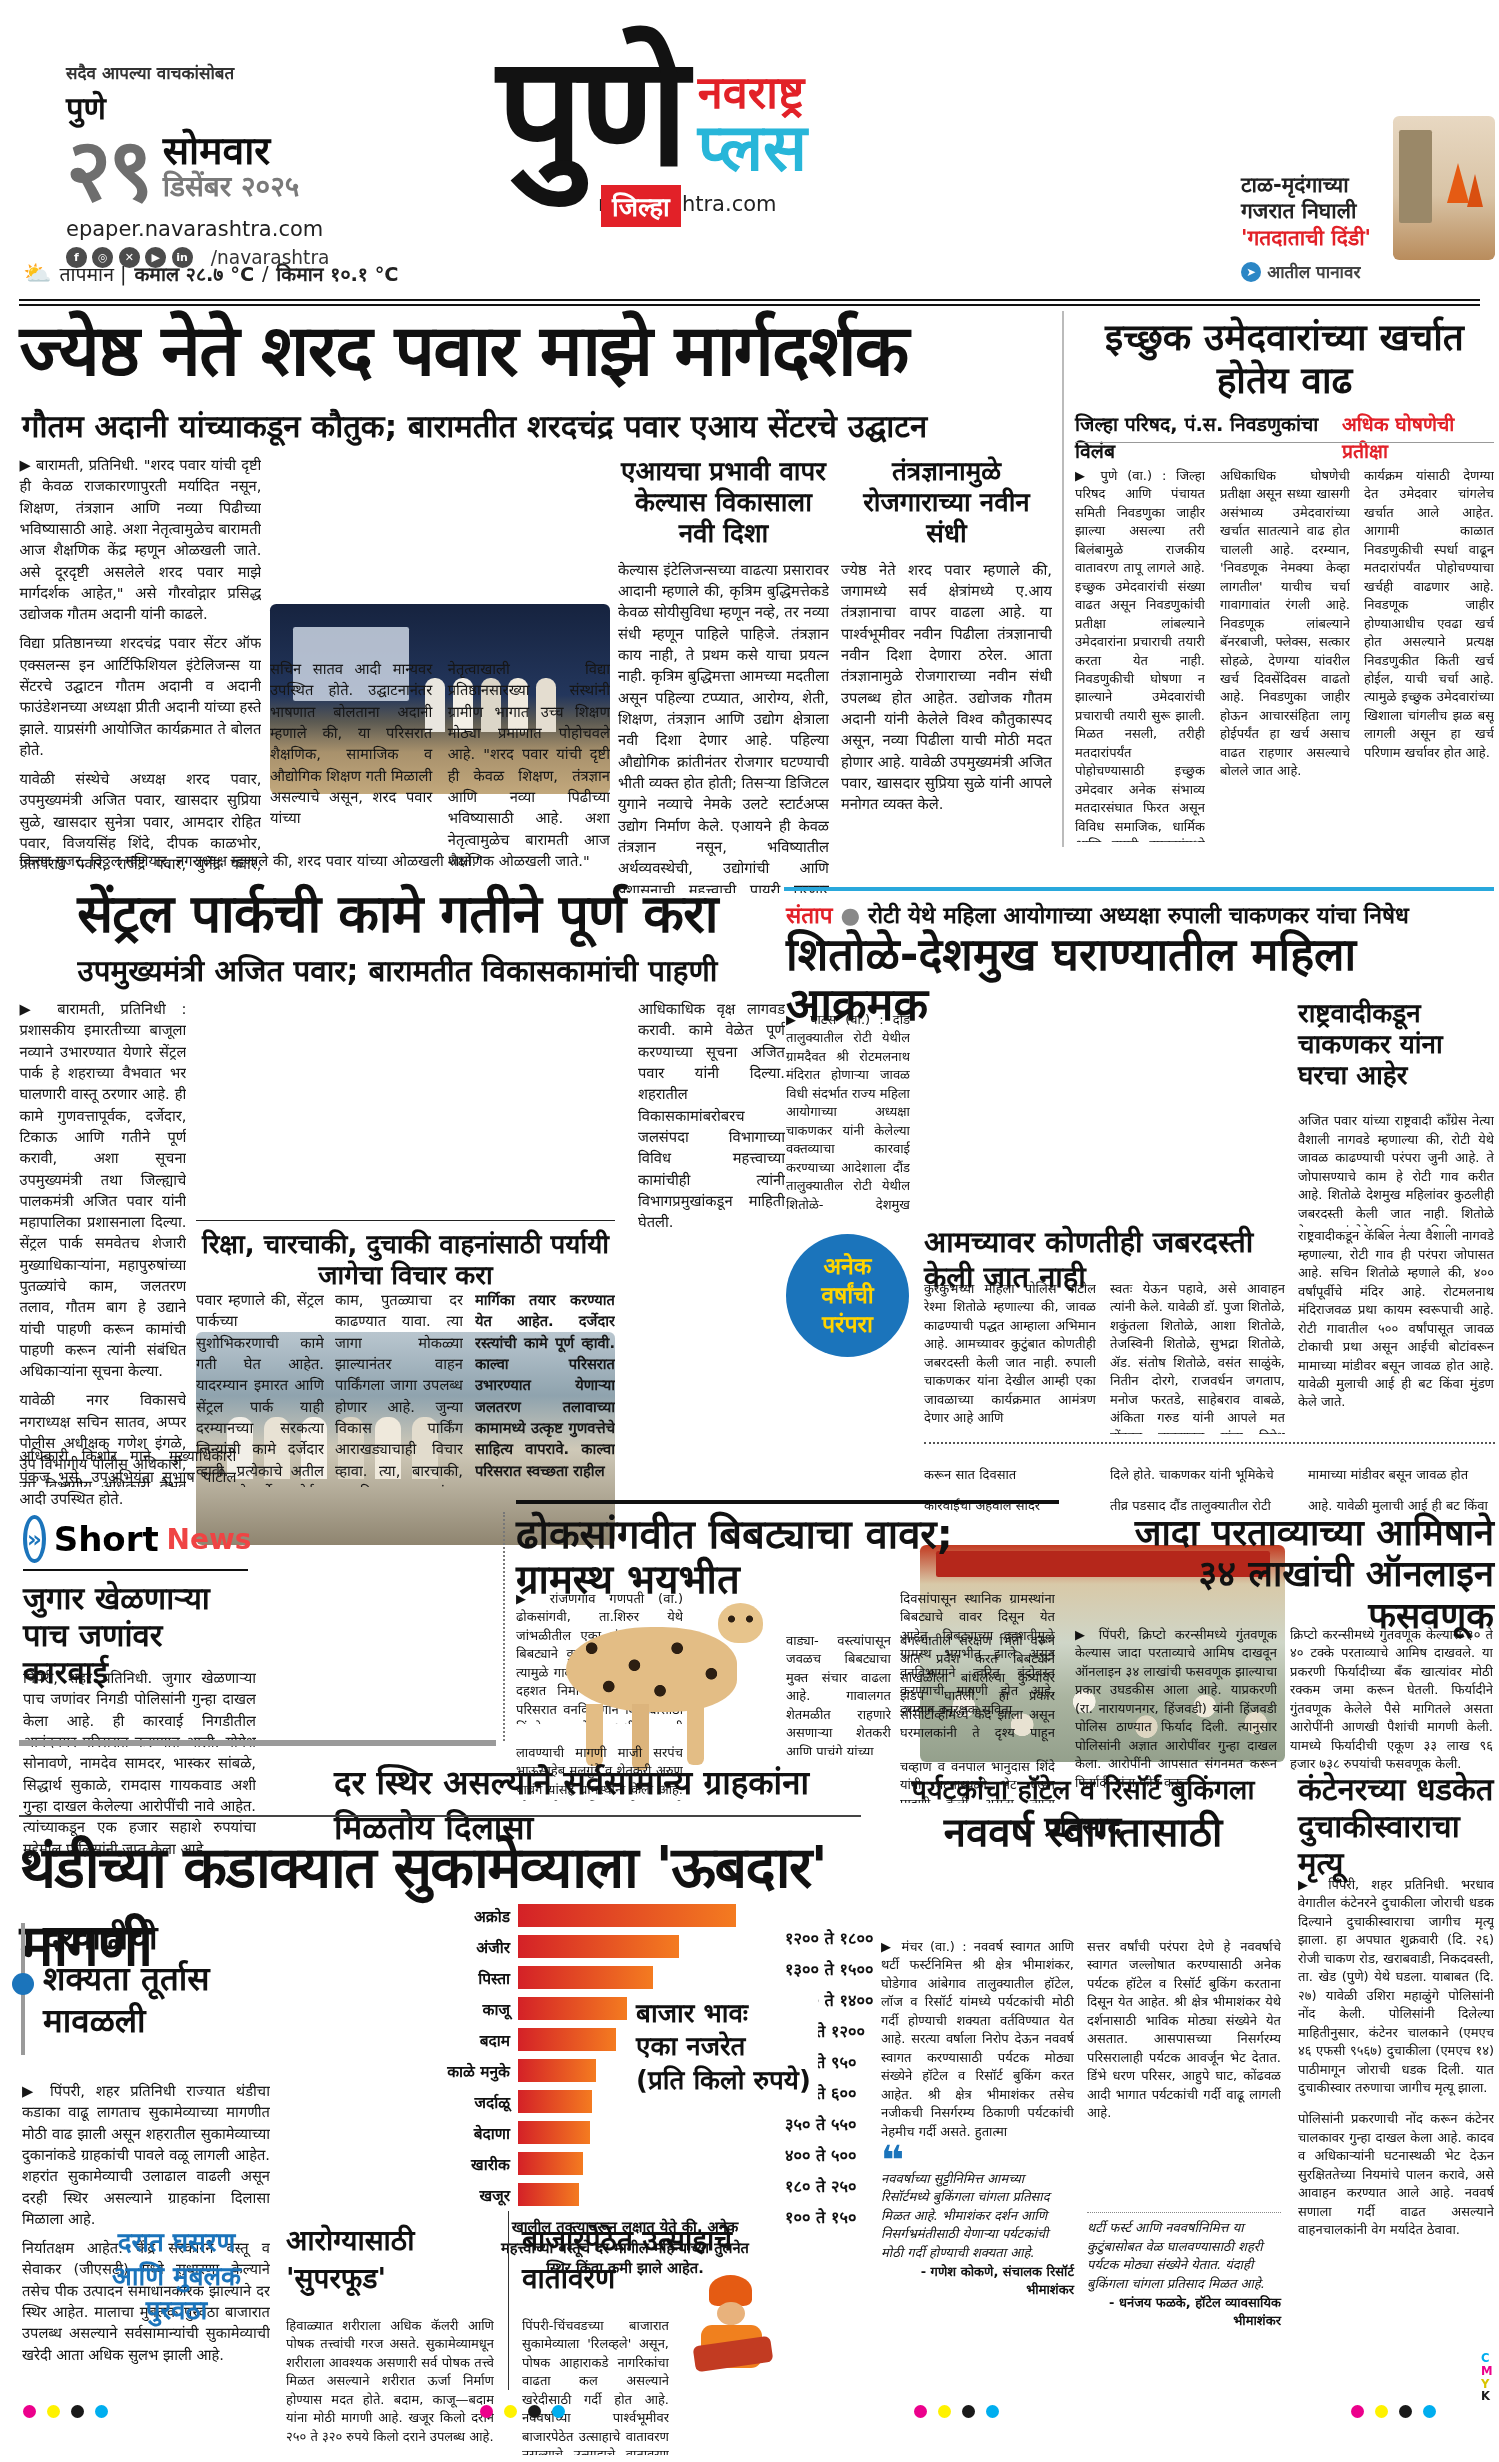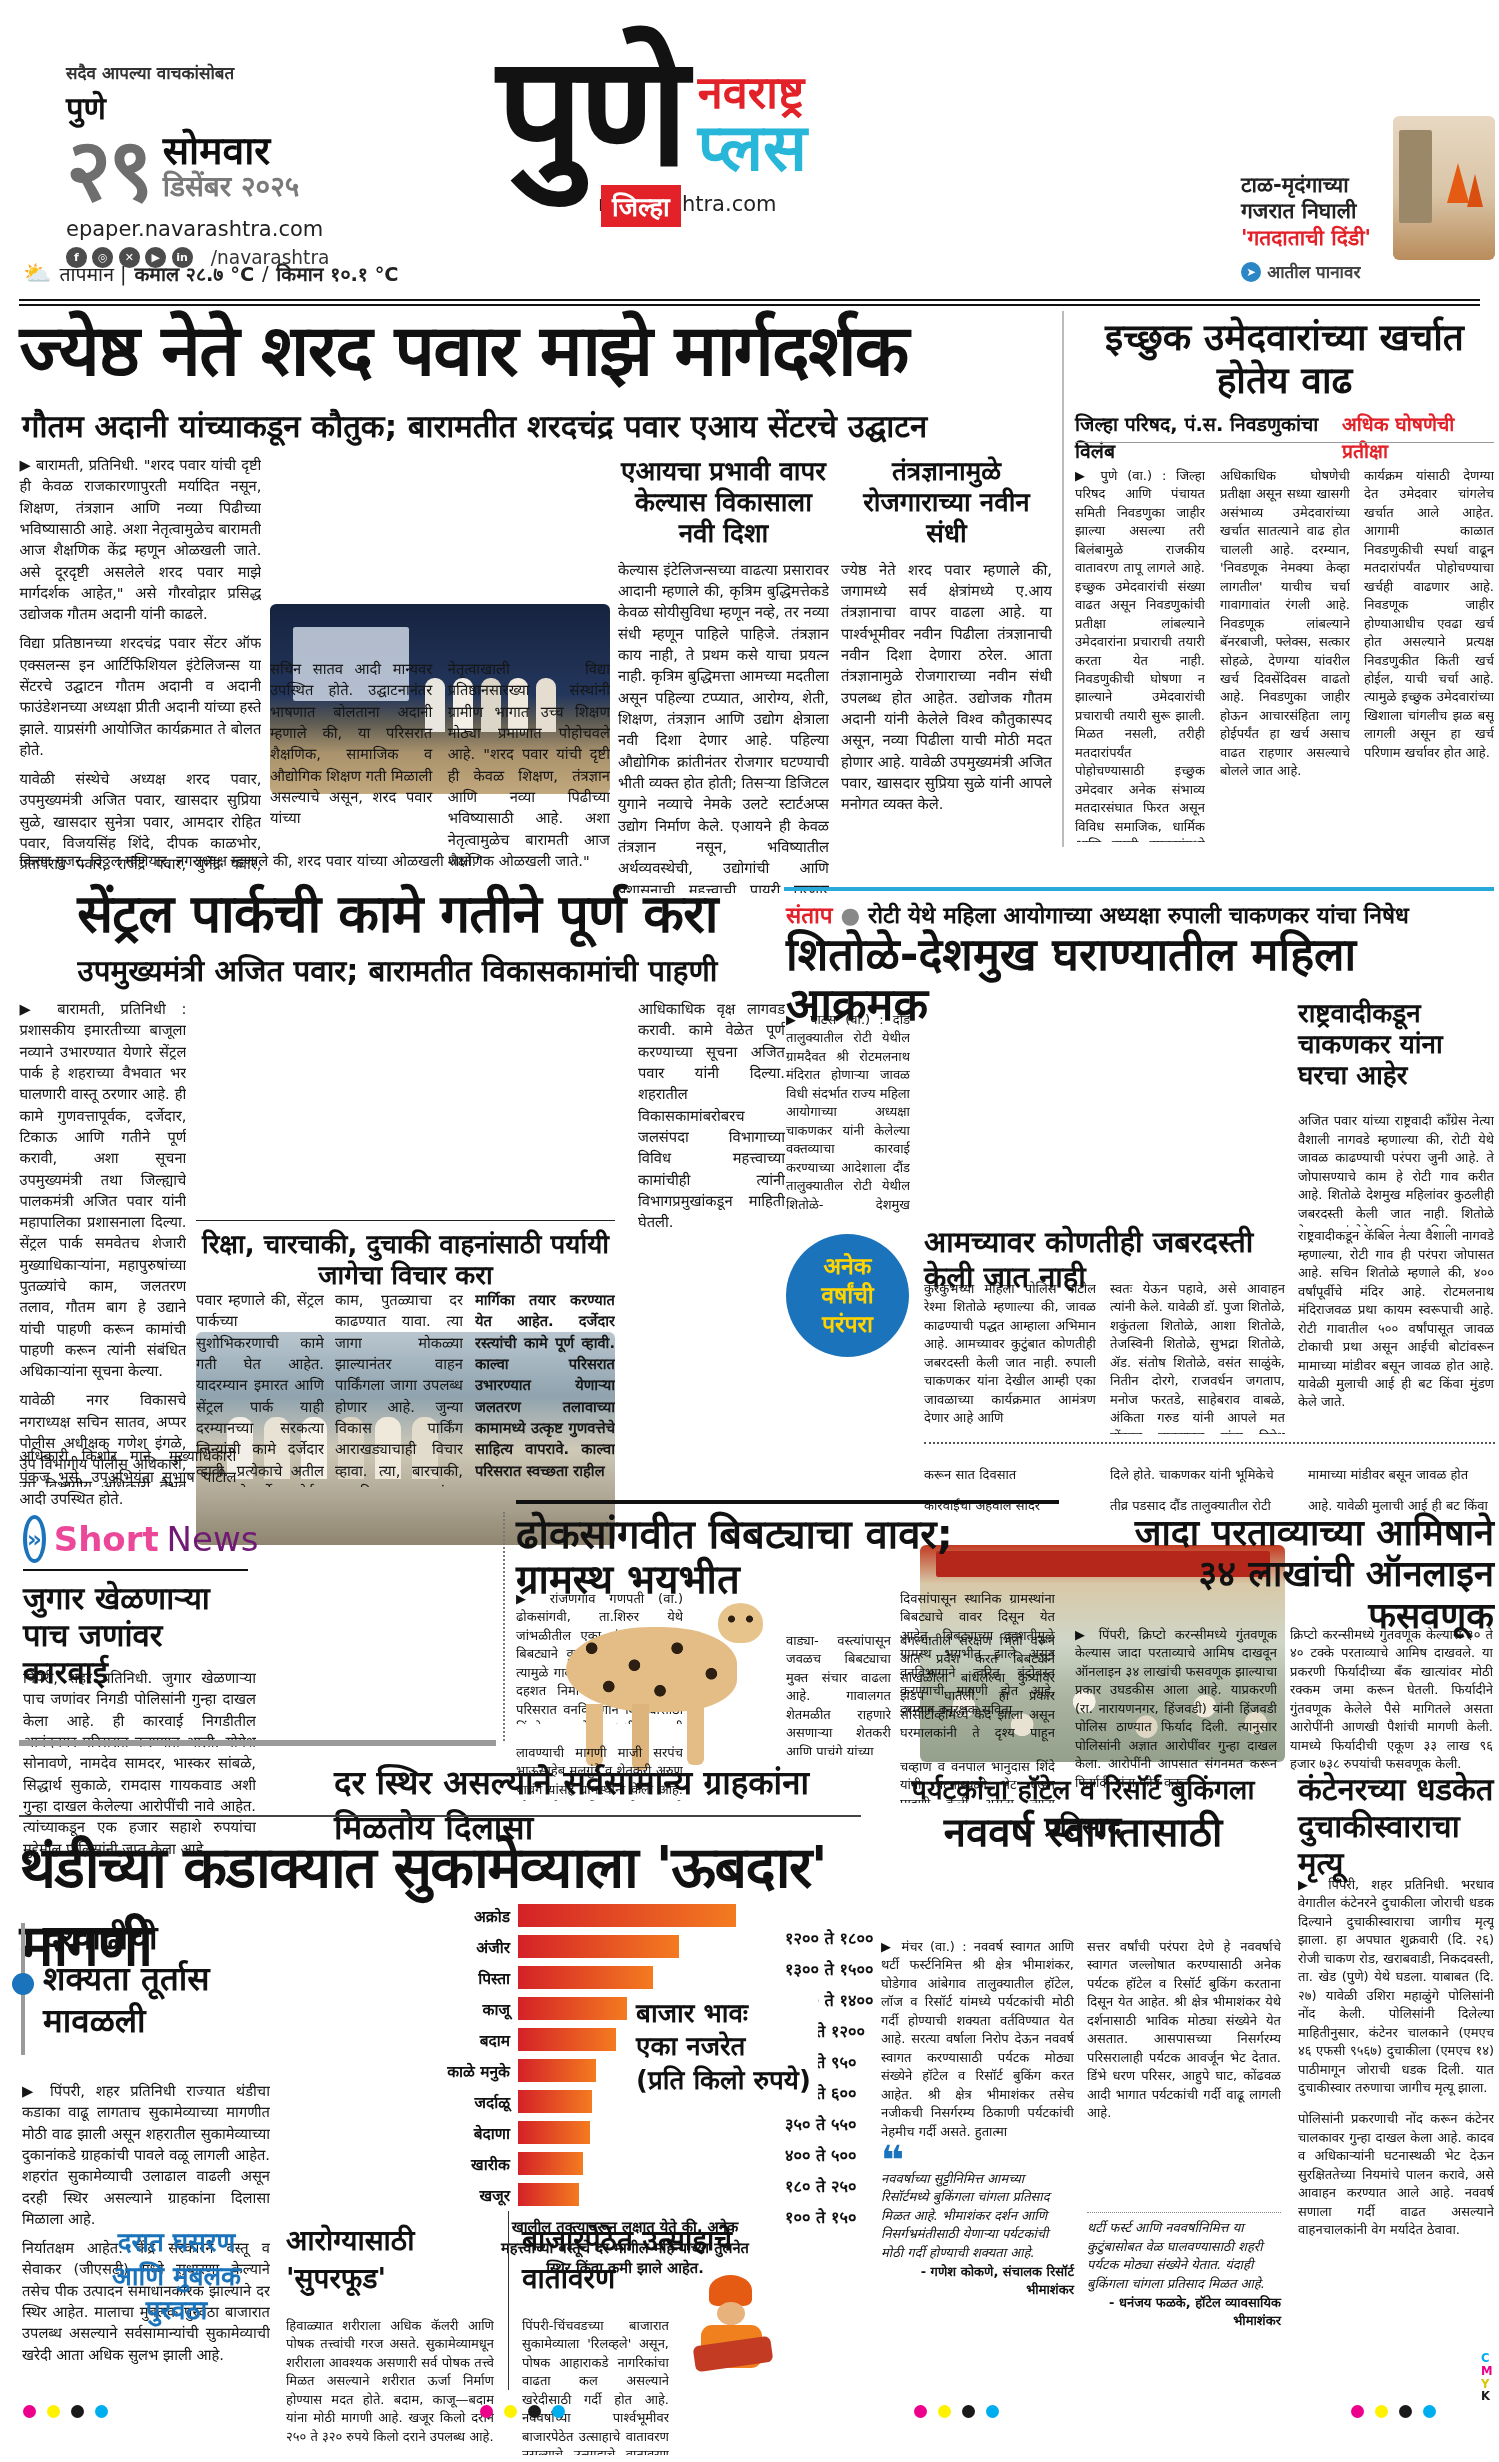--- a/index.html
+++ b/index.html
@@ -49,22 +49,22 @@
   .chart-row{display:flex;align-items:center;height:31px;}
   .chart-label{width:75px;text-align:right;font-size:15.5px;font-weight:700;padding-right:7.8px;flex:none;}
   .chart-track{flex:1;position:relative;height:23px;}
   .chart-bar{height:23px;background:linear-gradient(90deg,#d42127,#f47b20);}
   .chart-val{width:116px;flex:none;font-size:16.3px;font-weight:700;text-align:left;padding-left:9.3px;}
   .quote{color:#1b74bb;font-size:40px;font-weight:800;line-height:.5;}
   .attr{font-weight:800;font-size:13px;text-align:right;}
   .dots{display:flex;gap:11px;}
   .dot{width:13px;height:13px;border-radius:50%;}
   .shortbrand{display:flex;align-items:center;gap:7.8px;border-bottom:2.3px solid #111;padding-bottom:6.2px;}
-  .sb-short{font-size:34px;font-weight:800;color:#ec4899;}
-  .sb-news{font-size:34px;font-weight:400;color:#701a75;}
+  .sb-short{font-size:34px;font-weight:800;color:#000000;}
+  .sb-news{font-size:28px;font-weight:700;color:#ef4444;}
   .sb-arrow{width:40px;height:40px;border-radius:50%;border:4.7px solid #1b74bb;color:#1b74bb;display:flex;
             align-items:center;justify-content:center;font-size:23px;font-weight:800;}
   .grayrule{background:#9a9a9a;height:6.2px;}
   .bluebar{background:#29a8dc;height:3.9px;}
   .bullet{color:#888;}
   .boldline{font-weight:800;}
   .cmyk-v{display:flex;flex-direction:column;font-size:11.6px;font-weight:800;line-height:1.1;}
 </style>
 </head>
 <body>

